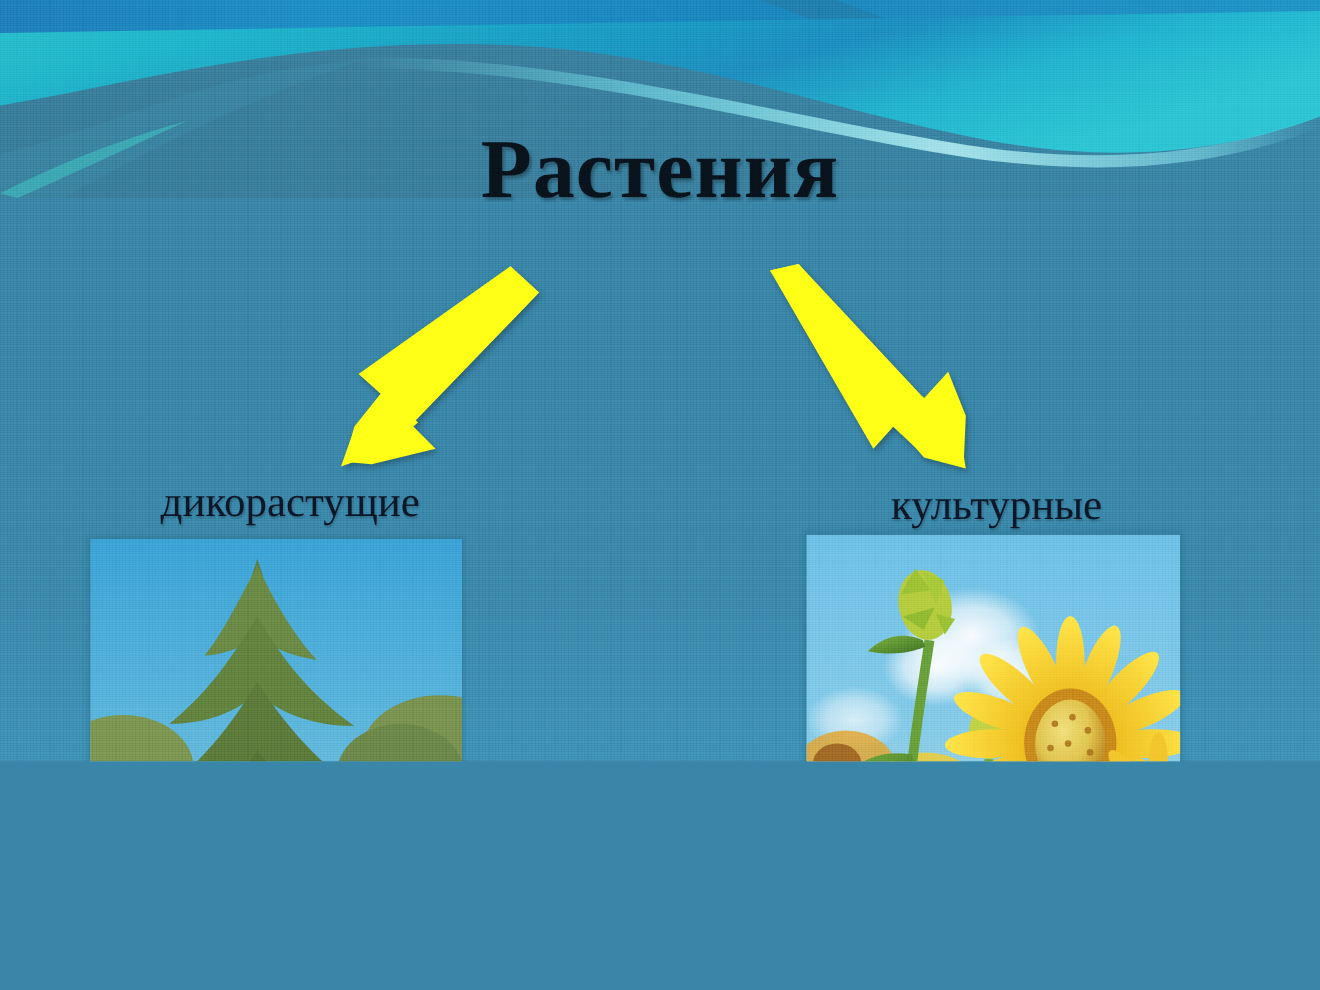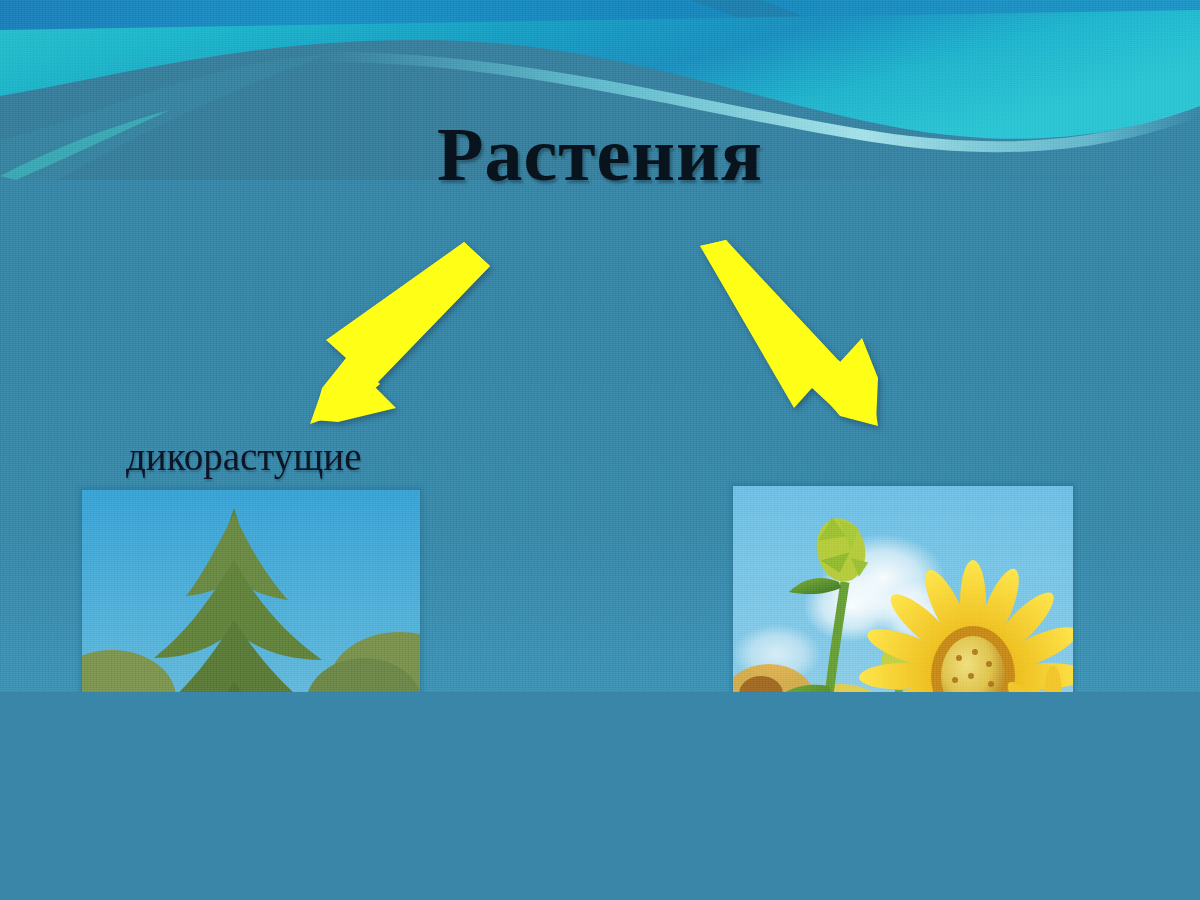--- a/index.html
+++ b/index.html
@@ -78,20 +78,21 @@
   .caption {
     position:absolute;
     z-index:20;
     font-family:"Liberation Serif", serif;
     font-weight:normal;
     font-size:39px;
     line-height:1;
     color:#0c1626;
     white-space:nowrap;
     text-shadow:1px 2px 2px rgba(0,0,0,0.22);
+    margin-left:20px;
   }
   #caption-wild      { left:126px; top:437px; }
   #caption-cultivated{ left:790px; top:440px; }
 
   
   .photo {
     position:absolute;
     z-index:15;
     overflow:hidden;
     box-shadow:0 0 5px 2px rgba(35,105,135,0.45);
@@ -174,20 +175,21 @@
     <polygon points="80,146 56,122 22,152 10,186 50,172" fill="#ffff16"></polygon>
   </svg>
 
   <svg class="arrow" id="arrow-right" viewBox="0 0 200 195">
     <polygon points="10,8 36,2 150,124 172,100 188,140 186,186 150,176 122,150 104,170" fill="#ffff16"></polygon>
     <polygon points="10,8 36,2 146,128 122,150" fill="#ffff16"></polygon>
     <polygon points="124,148 148,122 182,150 188,188 150,178" fill="#ffff16"></polygon>
   </svg>
 
   <div class="caption" id="caption-wild">дикорастущие</div>
+  <div class="caption" id="caption-cultivated">культурные</div>
 
   <div class="photo" id="photo-wild">
     <svg viewBox="0 0 338 366" preserveAspectRatio="none">
       <defs>
         <linearGradient id="skyW" x1="0" y1="0" x2="0" y2="1">
           <stop offset="0" stop-color="#3ba3d6"></stop>
           <stop offset="0.55" stop-color="#63b9dc"></stop>
           <stop offset="1" stop-color="#bcd6c6"></stop>
         </linearGradient>
         <linearGradient id="grd" x1="0" y1="0" x2="0" y2="1">

